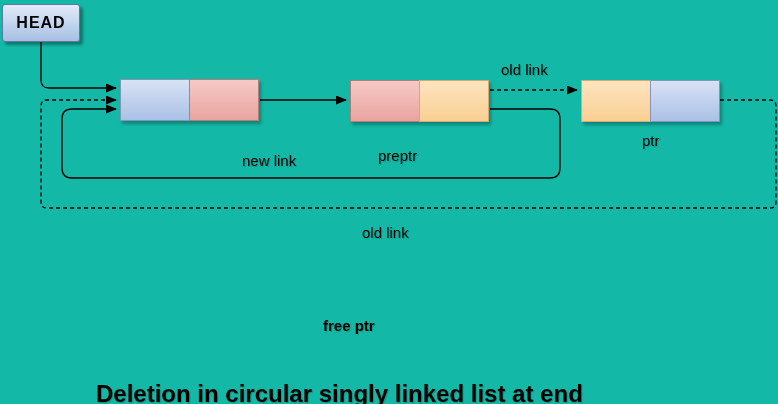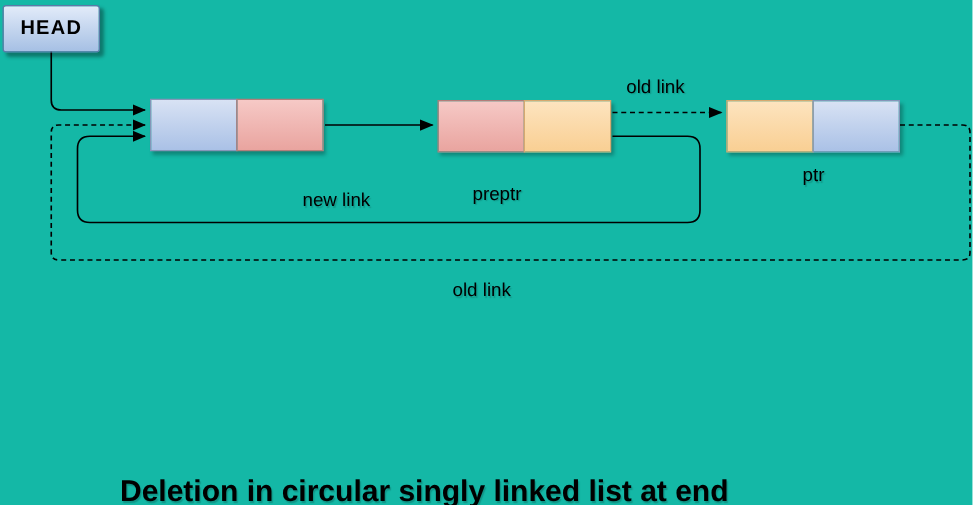--- a/index.html
+++ b/index.html
@@ -106,17 +106,18 @@
 
   <div class="lbl" style="left:378px;top:131px;margin-top:16px;">preptr</div>
 
   <div class="lbl" style="left:642px;top:132px;text-align:right;">ptr</div>
 
   <div class="lbl" style="left:242px;top:152px;">new link</div>
 
   <div class="lbl" style="left:362px;top:224px;">old link</div>
 
   <div id="code-block">
+    <div>free ptr</div>
   </div>
 
   <div id="diagram-title">Deletion in circular singly linked list at end</div>
 
 </div>
 
 </body></html>

